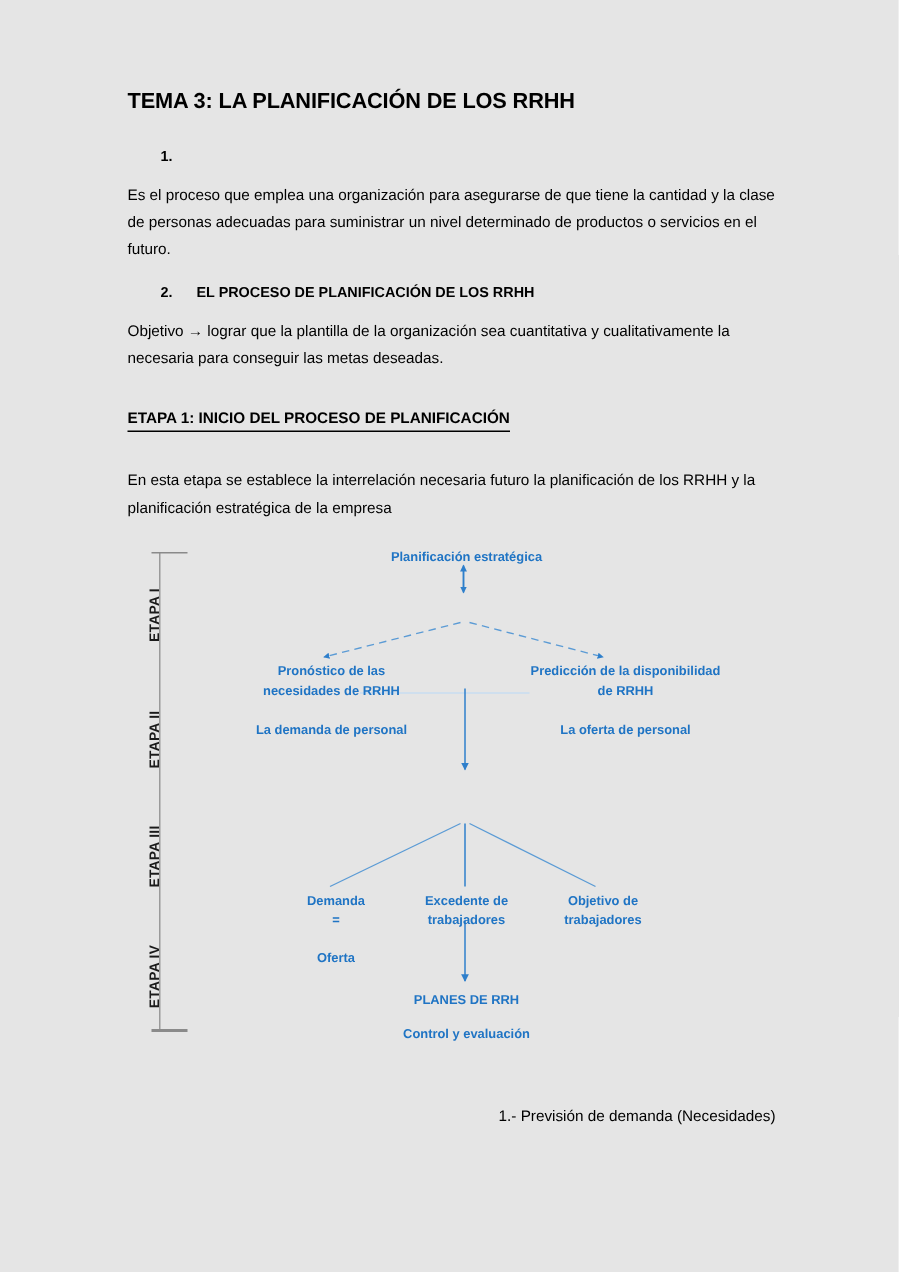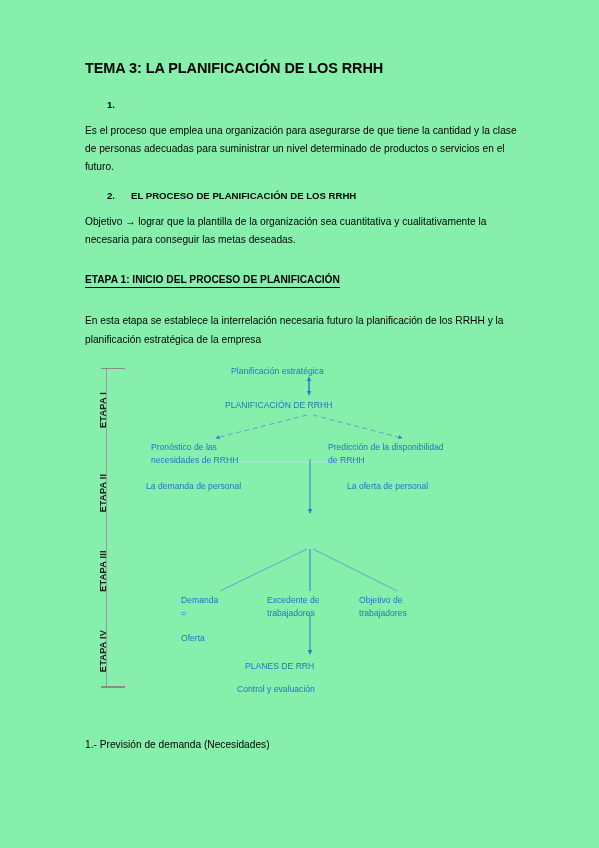--- a/index.html
+++ b/index.html
@@ -13,21 +13,21 @@
     position: relative;
     font-family: "Liberation Sans", sans-serif;
     color: #000000;
     overflow: hidden;
   }
   .page {
     position: absolute;
     left: 0; top: 0;
     width: 599px;
     height: 848px;
-    background: #86efac;
+    background: #e5e5e5;
   }
   .content {
     position: absolute;
     left: 85px;
     top: 60px;
     width: 432px;
   }
 
   h1.doc-title {
     font-size: 14.5px;
@@ -80,22 +80,23 @@
     left: 0; top: 0;
     width: 432px;
     height: 345px;
     overflow: visible;
   }
   .dlabel {
     position: absolute;
     color: #1F74C4;
     font-size: 8.6px;
     line-height: 1.55;
+    text-align: center;
     white-space: pre-line;
-    font-weight: normal;
+    font-weight: bold;
   }
 
   
   .bracket {
     position: absolute;
     left: 4px;
     top: 5px;
     width: 36px;
     height: 320px;
   }
@@ -128,20 +129,21 @@
     transform: rotate(-90deg);
     transform-origin: center center;
     letter-spacing: 0.2px;
     white-space: nowrap;
   }
 
   .footnote {
     font-size: 10.2px;
     line-height: 1.8;
     margin: 0 0 14px 0;
+    text-align: right;
   }
   .footnotes { margin-top: 28px; }
 </style>
 </head>
 <body>
 
 <div class="page">
   <div class="content">
 
     <h1 class="doc-title">TEMA 3: LA PLANIFICACIÓN DE LOS RRHH</h1>
@@ -198,21 +200,20 @@
 
         <line x1="225" y1="186" x2="225" y2="228" stroke="#2E7FCB" stroke-width="1"></line>
         <line x1="222" y1="186" x2="135" y2="228" stroke="#5B9BD5" stroke-width="0.9"></line>
         <line x1="228" y1="186" x2="312" y2="228" stroke="#5B9BD5" stroke-width="0.9"></line>
 
         <line x1="225" y1="251" x2="225" y2="291" stroke="#2E7FCB" stroke-width="1" marker-end="url(#ah)"></line>
       </svg>
 
       <div class="dlabel" style="left:146px; top:2px; width:160px;">Planificación estratégica</div>
 
-      <div class="dlabel" style="left:140px; top:36px; width:172px;">PLANIFICACIÓN DE RRHH</div>
 
       <div class="dlabel" style="left:243px; top:78px; width:178px;">Predicción de la disponibilidad
 de RRHH</div>
 
       <div class="dlabel" style="left:66px; top:78px; width:140px;">Pronóstico de las
 necesidades de RRHH</div>
 
       <div class="dlabel" style="left:61px; top:117px; width:150px;">La demanda de personal</div>
 
       <div class="dlabel" style="left:262px; top:117px; width:140px;">La oferta de personal</div>

